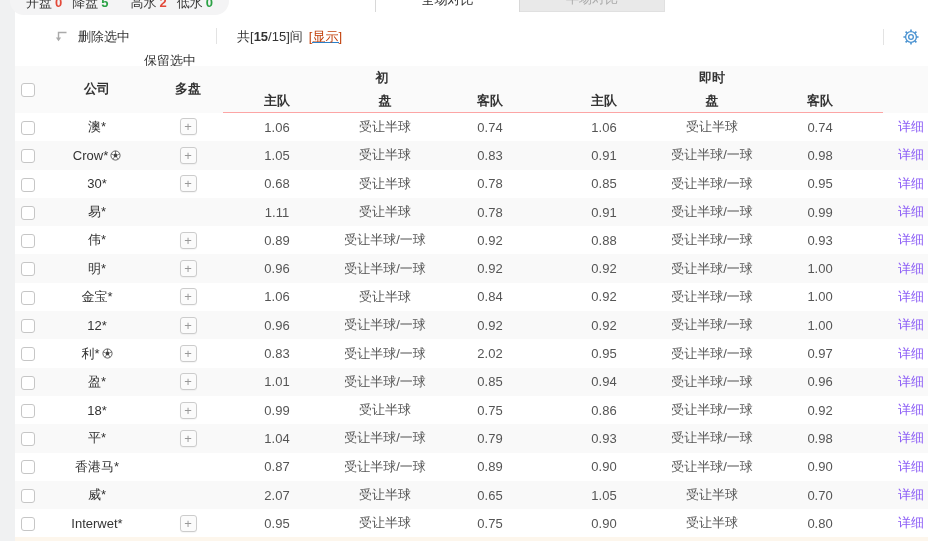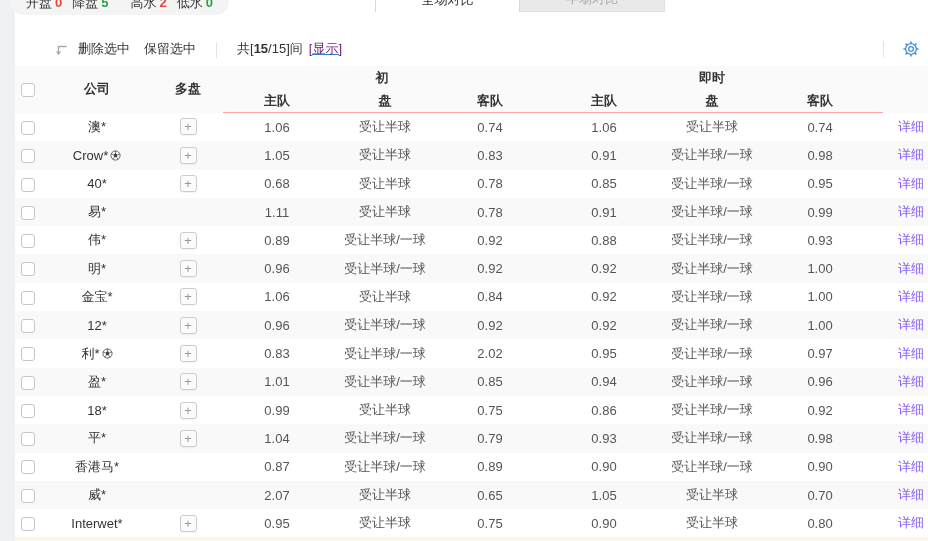--- a/index.html
+++ b/index.html
@@ -13,28 +13,28 @@
   .stat-item.gap-before{margin-left:12px;}
 
   
   .tabs{position:absolute;left:375px;top:-22px;height:34px;display:flex;z-index:3;}
   .tab{width:145px;display:flex;align-items:flex-end;justify-content:center;padding-bottom:3px;
     font-size:13px;box-sizing:border-box;cursor:pointer;}
   .tab.active{background:#fff;border:1px solid #d8d8d8;border-bottom:none;color:#333;}
   .tab.inactive{background:#e9e9e9;border:1px solid #e0e0e0;border-left:none;color:#ababab;}
 
   
-  .toolbar{position:absolute;left:15px;right:0;top:28px;height:30px;display:flex;align-items:flex-end;
+  .toolbar{position:absolute;left:15px;right:0;top:28px;height:30px;display:flex;align-items:flex-start;
     font-size:13px;color:#333;}
   .tb-icon{margin-left:37px;display:inline-flex;}
   .tb-btn{margin-left:10px;cursor:pointer;}
   .tb-btn + .tb-btn{margin-left:14px;margin-top:24px;}
   .tb-sep{width:1px;height:16px;background:#e3e3e3;margin:0 20px;}
   .tb-count b{font-weight:700;}
-  .tb-show{color:#701a75;margin-left:6px;cursor:pointer;text-decoration:underline;text-decoration-color:#2a7fc9;}
+  .tb-show{color:#c2410c;margin-left:6px;cursor:pointer;text-decoration:underline;text-decoration-color:#2a7fc9;}
   .tb-right{margin-left:auto;display:flex;align-items:center;}
   .tb-right .tb-sep{margin:0 18px;}
   .gear{margin-right:8px;cursor:pointer;display:inline-flex;}
 
   
   .odds-table{position:absolute;left:15px;top:66px;width:924px;border-collapse:collapse;table-layout:fixed;
     font-size:13px;color:#555;}
   .odds-table thead th{font-weight:700;color:#333;background:#fafafa;height:23px;text-align:center;
     font-size:13px;padding:0;}
   .odds-table thead tr:last-child th{border-bottom:1px solid #fca5a5;}
@@ -150,21 +150,21 @@
     <td>1.05</td>
     <td>受让半球</td>
     <td>0.83</td>
     <td>0.91</td>
     <td>受让半球/一球</td>
     <td>0.98</td>
     <td><span class="detail">详细</span></td>
   </tr>
         <tr>
     <td><span class="cb"></span></td>
-    <td><span class="company">40*</span></td>
+    <td><span class="company">30*</span></td>
     <td><span class="plus">+</span></td>
     <td>0.68</td>
     <td>受让半球</td>
     <td>0.78</td>
     <td>0.85</td>
     <td>受让半球/一球</td>
     <td>0.95</td>
     <td><span class="detail">详细</span></td>
   </tr>
         <tr>

